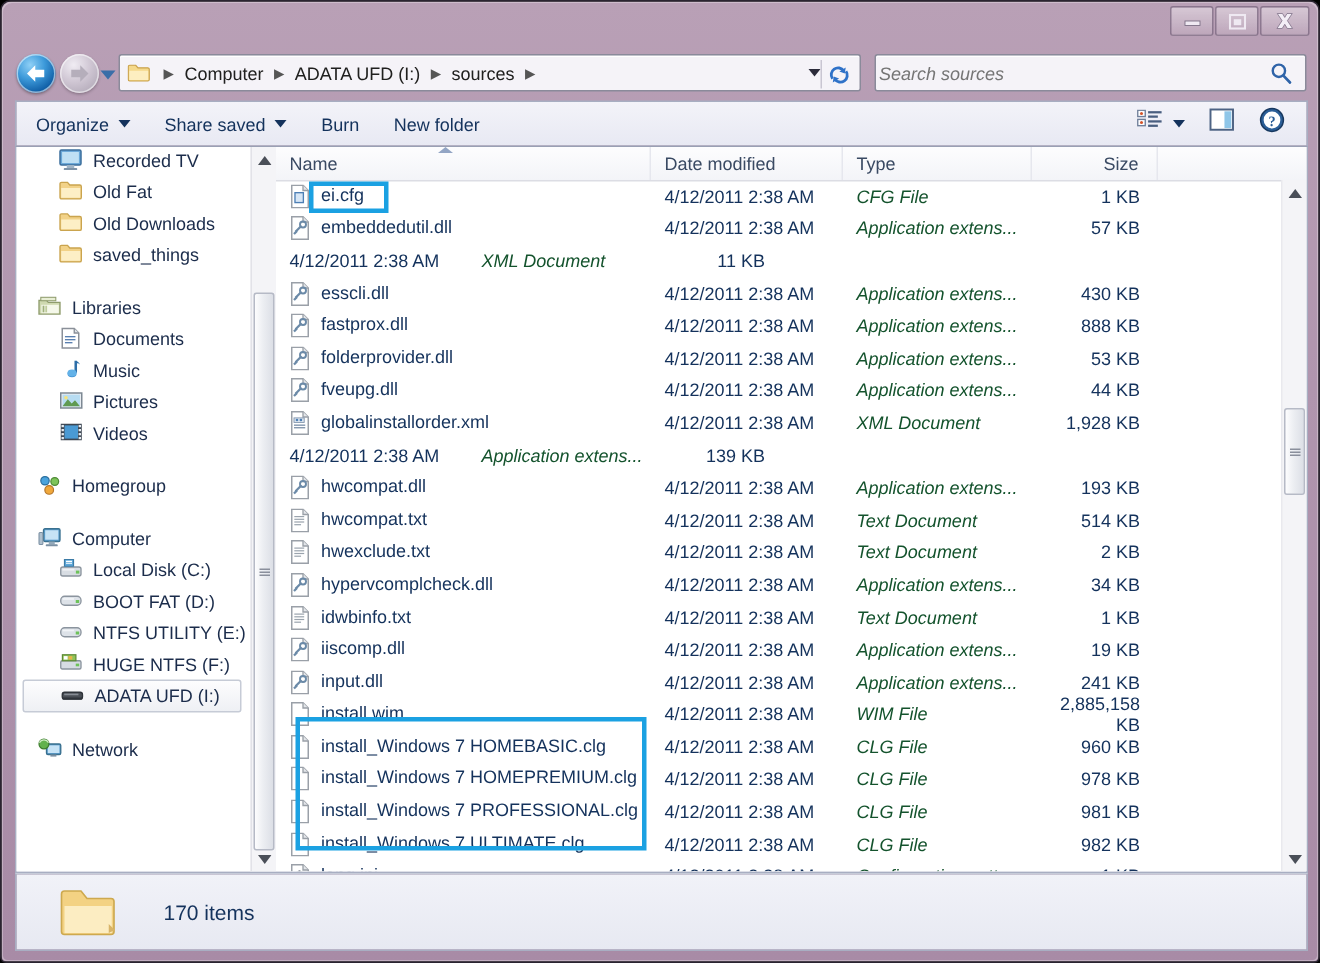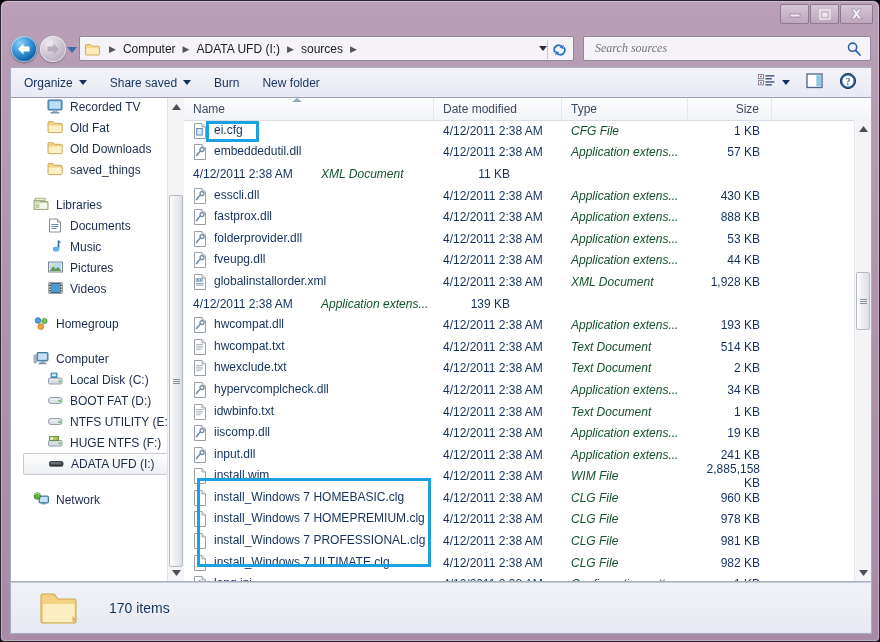--- a/index.html
+++ b/index.html
@@ -65,22 +65,22 @@
   .refresh{position:absolute;right:3px;top:3px;width:22px;height:19px;
     display:flex;align-items:center;justify-content:center;border-left:1px solid #c9c6d2;}
 
   .searchbox{
     position:absolute;left:582px;top:2px;width:288px;height:25px;
     background:#f5f3f8;border:1px solid #8a8a9a;box-sizing:border-box;border-radius:2px;
     display:flex;align-items:center;box-shadow:inset 0 1px 0 #fff;
   }
   .searchbox input{
     border:0;outline:0;background:transparent;font-size:12px;
-    font-family:Liberation Serif, serif;font-style:italic;color:#a16207;
-    margin-left:9px;width:235px;
+    font-family:Liberation Sans, sans-serif;font-style:italic;color:#a16207;
+    width:235px;
   }
   .searchicon{position:absolute;right:8px;top:4px;}
 
   
   .toolbar{
     position:absolute;left:9px;top:66px;width:862px;height:31px;
     background:linear-gradient(180deg,#f3f3f9 0%,#e8e9f3 100%);
     border:1px solid #a8aec2;border-bottom:1px solid #9aa0b4;box-sizing:border-box;
     display:flex;align-items:center;
   }
@@ -95,21 +95,21 @@
 
   
   .body{
     position:absolute;left:9px;top:97px;width:862px;height:484px;
     background:#fff;border:1px solid #a8aec2;border-top:0;box-sizing:border-box;
     display:flex;overflow:hidden;
   }
 
   
   .sidebar{width:173px;height:100%;background:#fff;position:relative;overflow:hidden;flex:none;}
-  .navlist{position:absolute;left:8px;top:0;width:158px;}
+  .navlist{position:absolute;left:0;top:0;width:158px;}
   .navitem{display:flex;align-items:center;height:21px;padding-left:14px;font-size:12px;color:#1b2c4b;white-space:nowrap;}
   .navitem.lvl1{padding-left:14px;}
   .navitem.lvl2{padding-left:28px;}
   .navitem.selected{
     background:linear-gradient(180deg,#fdfdfe 0%,#eef0f4 100%);
     border:1px solid #c6cbd6;border-radius:2px;box-sizing:border-box;height:22px;margin-left:4px;width:146px;padding-left:24px;
   }
   .navitem .ic{width:17px;height:16px;margin-right:6px;flex:none;position:relative;}
   .navgap{height:14px;}
 

